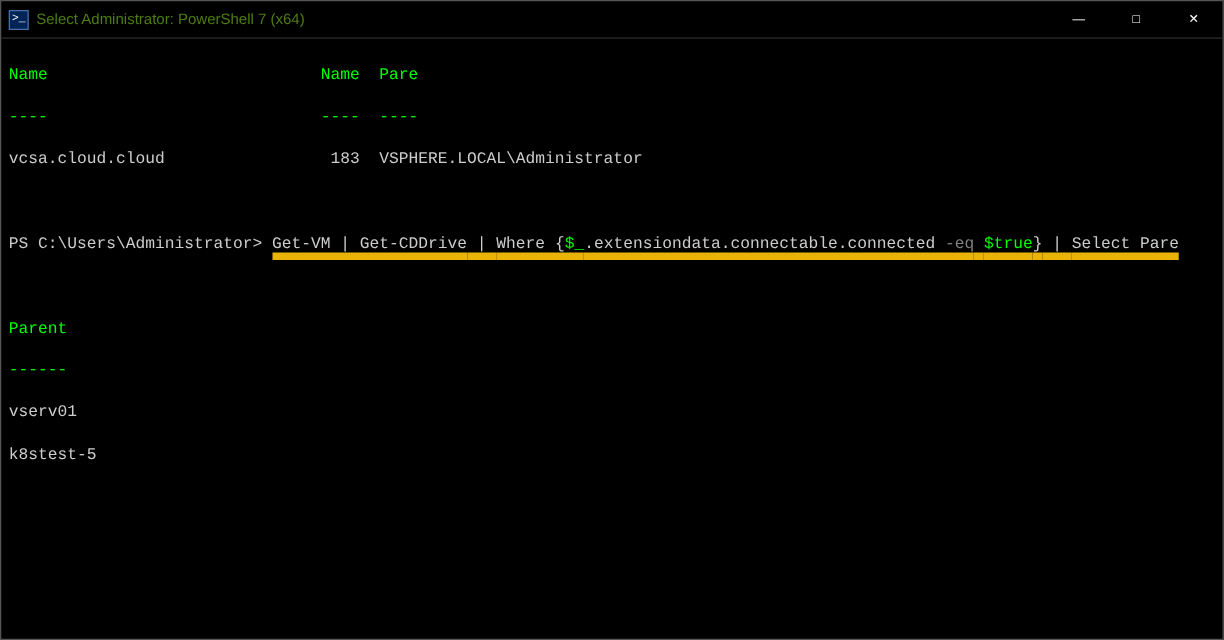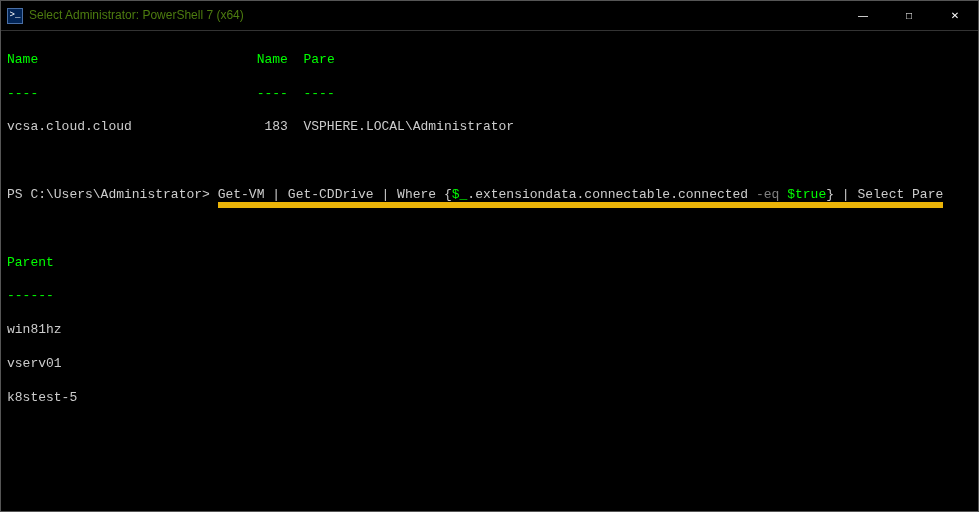--- a/index.html
+++ b/index.html
@@ -77,21 +77,20 @@
 
 <div class="terminal">
 <span class="line"><span class="seg green">Name</span><span class="seg">                            </span><span class="seg green">Name</span><span class="seg">  </span><span class="seg green">Pare</span></span>
 <span class="line"><span class="seg green">----</span><span class="seg">                            </span><span class="seg green">----</span><span class="seg">  </span><span class="seg green">----</span></span>
 <span class="line"><span class="seg">vcsa.cloud.cloud</span><span class="seg">                 </span><span class="seg">183</span><span class="seg">  </span><span class="seg">VSPHERE.LOCAL\Administrator</span></span>
 <span class="blank"></span>
 <span class="line"><span class="seg">PS C:\Users\Administrator&gt; </span><span class="seg red-underline">Get-VM</span><span class="seg red-underline"> | </span><span class="seg red-underline">Get-CDDrive</span><span class="seg red-underline"> | </span><span class="seg red-underline">Where</span><span class="seg red-underline"> {</span><span class="seg green red-underline">$_</span><span class="seg red-underline">.extensiondata.connectable.connected </span><span class="seg gray red-underline">-eq</span><span class="seg red-underline"> </span><span class="seg green red-underline">$true</span><span class="seg red-underline">}</span><span class="seg red-underline"> | </span><span class="seg red-underline">Select</span><span class="seg red-underline"> </span><span class="seg red-underline">Pare</span></span>
 <span class="blank"></span>
 <span class="line"><span class="seg green">Parent</span></span>
 <span class="line"><span class="seg green">------</span></span>
-<span class="line"><span class="seg">win81hz</span></span>
 <span class="line"><span class="seg">vserv01</span></span>
 <span class="line"><span class="seg">k8stest-5</span></span>
 
 
 
 
 
 
 
 

